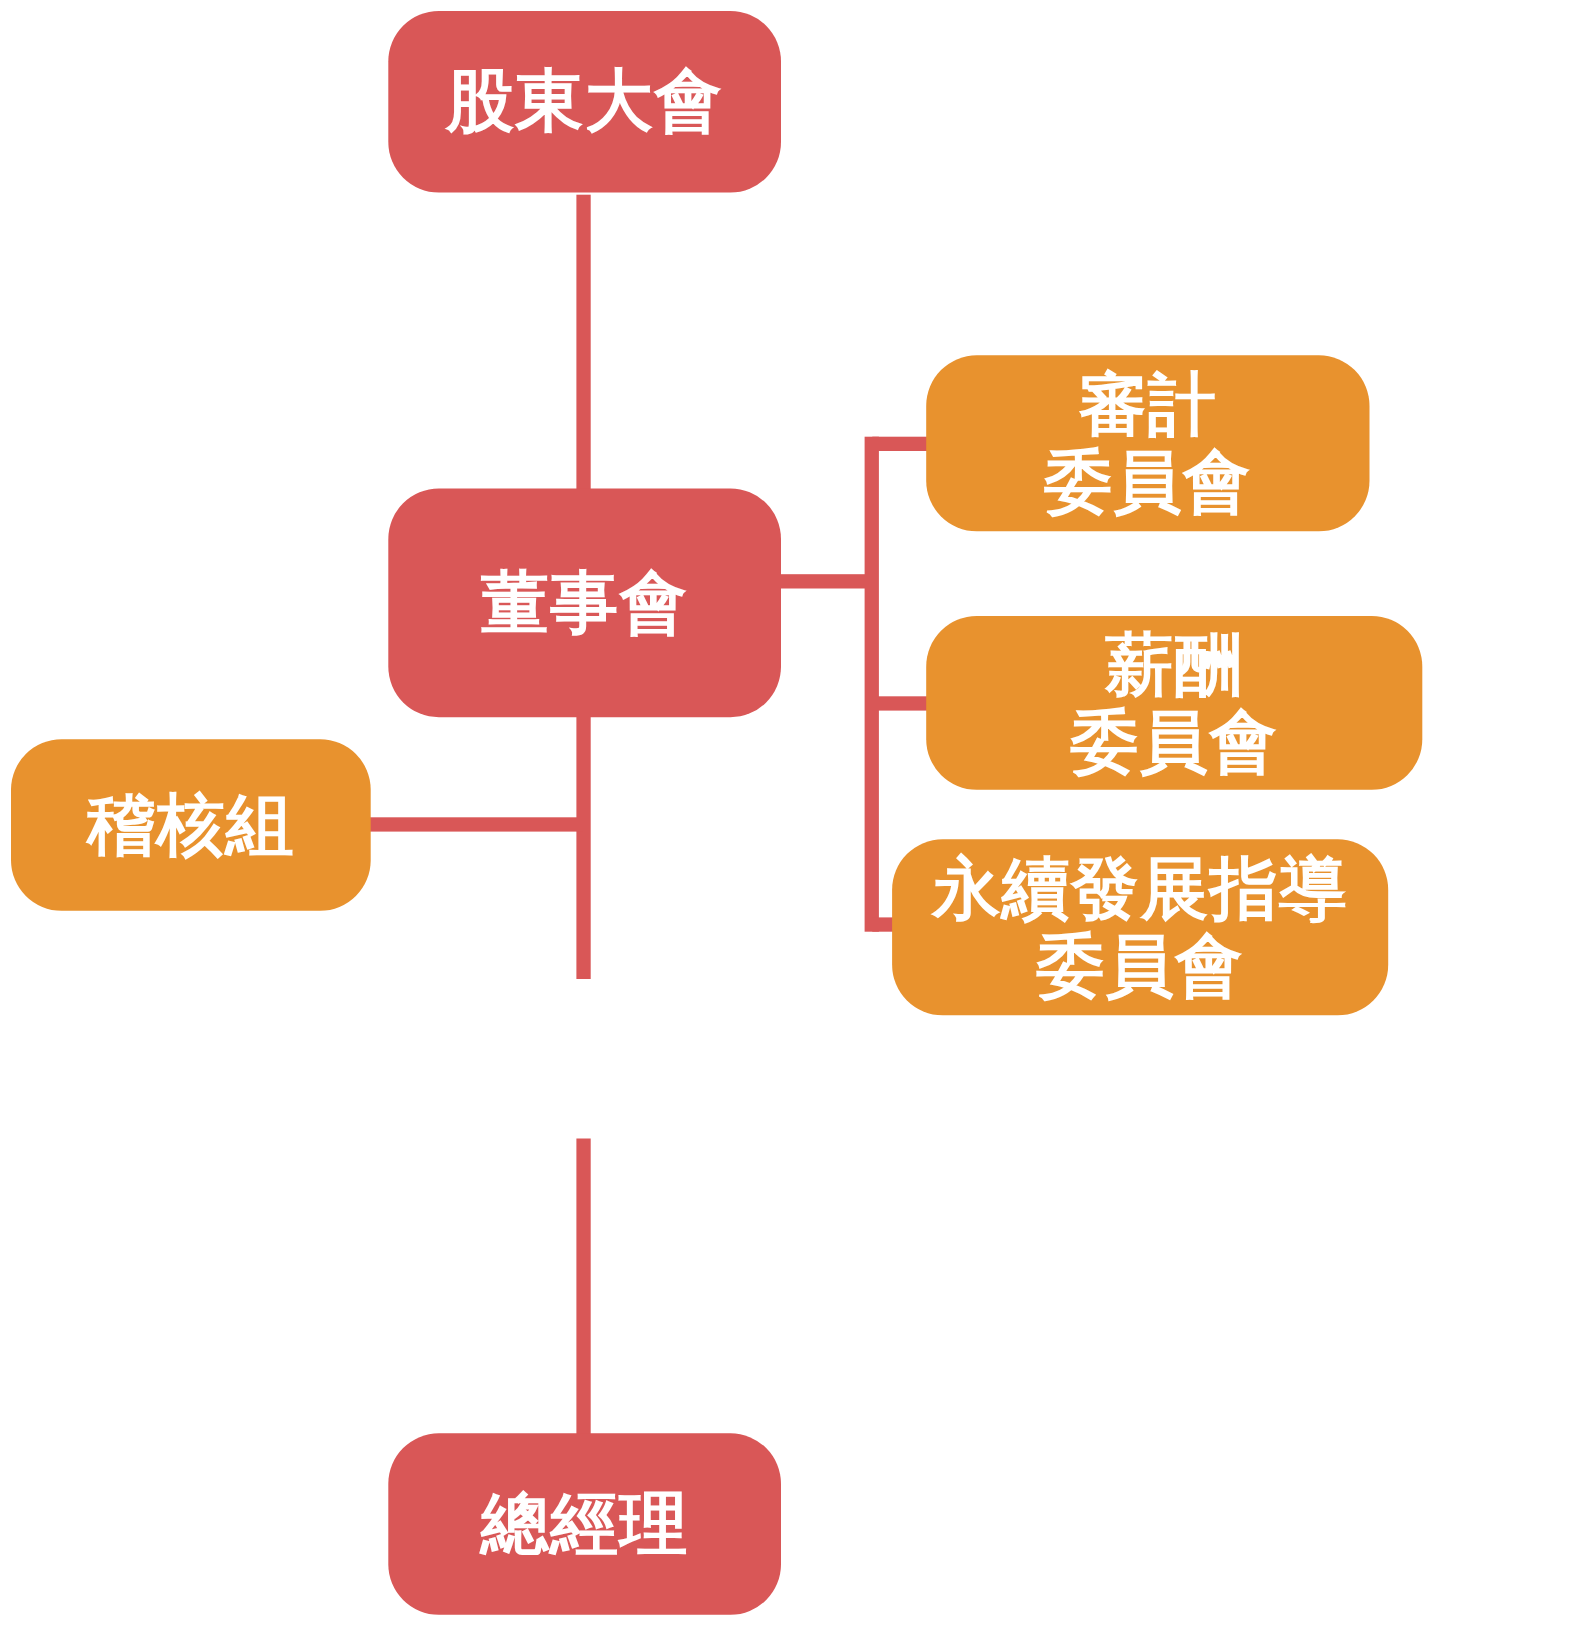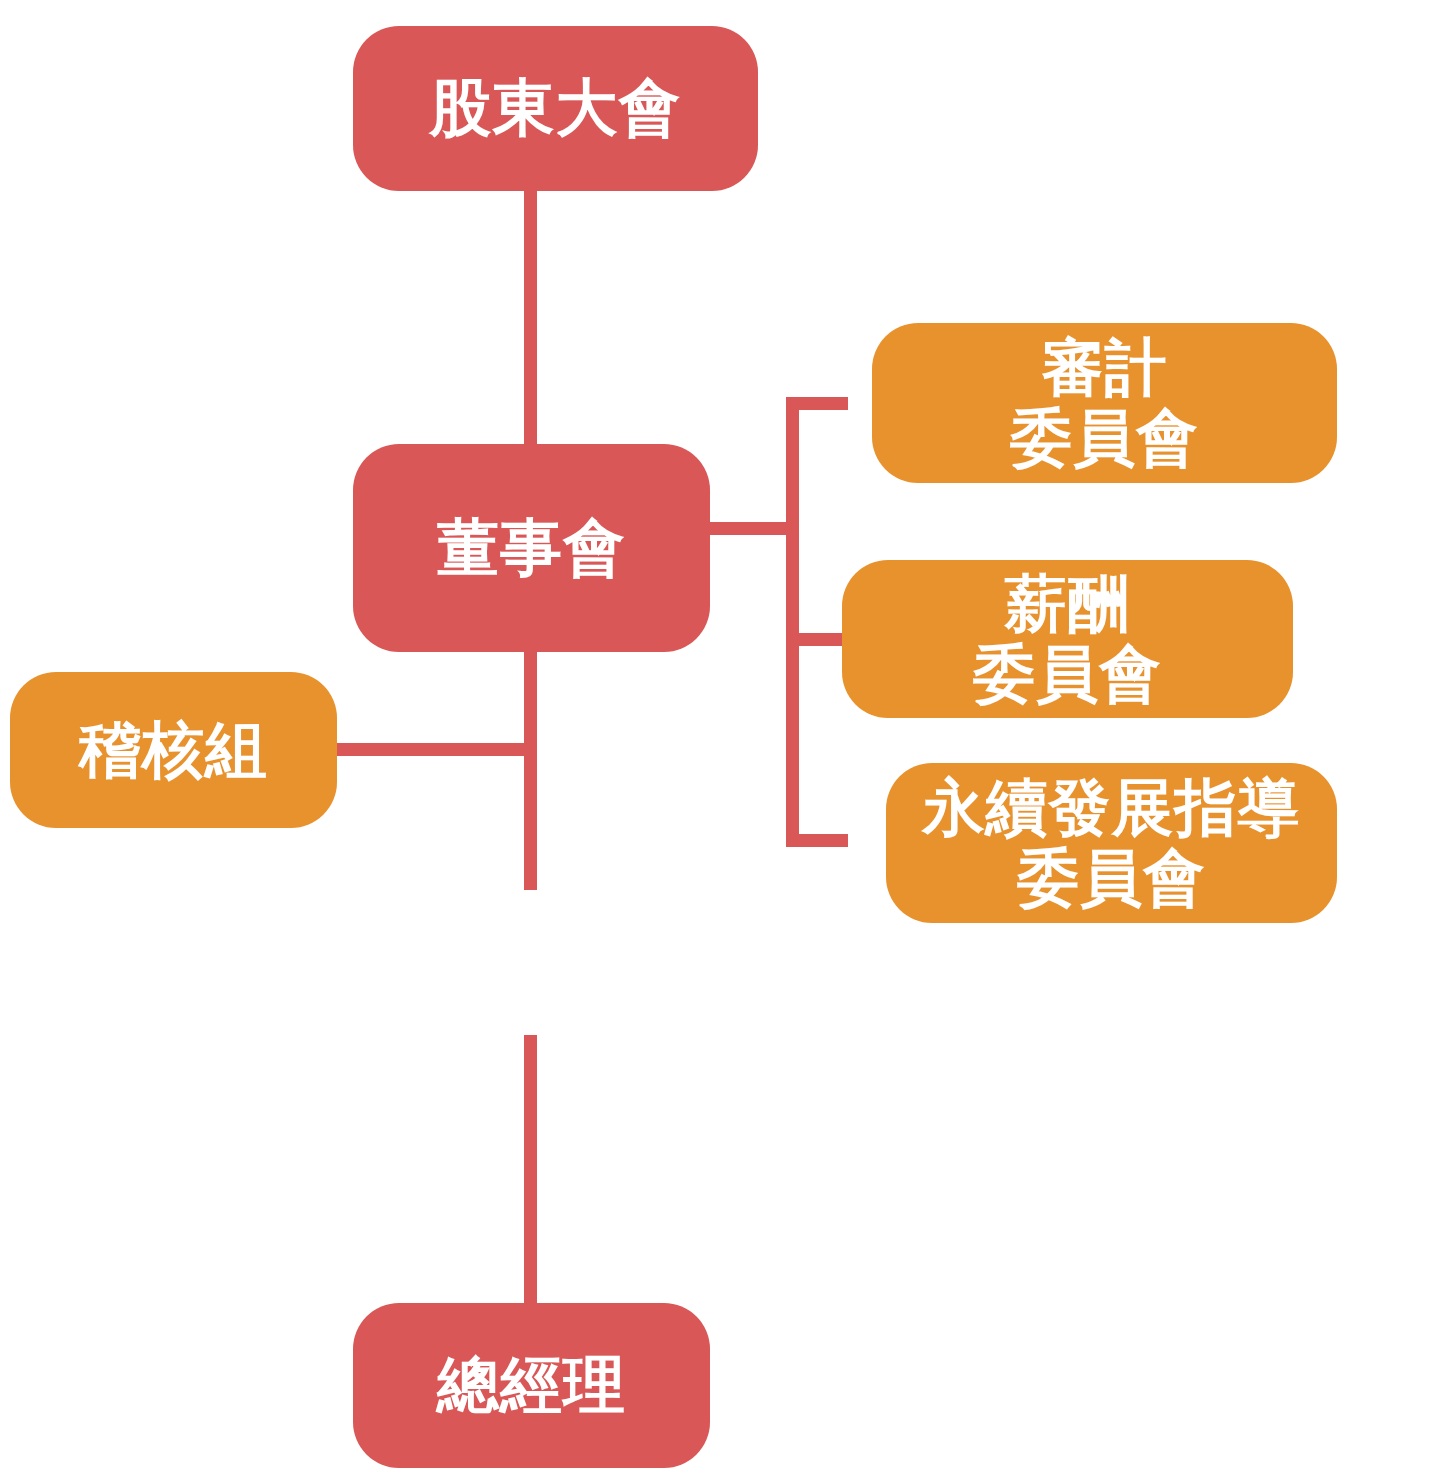--- a/index.html
+++ b/index.html
@@ -26,30 +26,30 @@
     font-size: 62px;
     line-height: 1.13;
     text-align: center;
     letter-spacing: 1px;
     z-index: 2;
   }
   .node.red    { background: #D95757; }
   .node.orange { background: #E8922E; }
 
   
-  .n-shareholders { left: 353px; top: 26px;   width: 405px; height: 165px; }
+  .n-shareholders { left: 353px; top: 10px;   width: 357px; height: 165px; }
   .n-board        { left: 353px; top: 444px;  width: 357px; height: 208px; }
   .n-chairman     { left: 353px; top: 880px;  width: 357px; height: 160px; }
   .n-gm           { left: 353px; top: 1303px; width: 357px; height: 165px; }
 
   
   .n-audit-office   { left: 10px;  top: 672px; width: 327px; height: 156px; }
-  .n-audit-comm     { left: 872px; top: 323px; width: 465px; height: 160px; }
+  .n-audit-comm     { left: 842px; top: 323px; width: 403px; height: 160px; }
   .n-comp-comm      { left: 842px; top: 560px; width: 451px; height: 158px; }
-  .n-sust-comm      { left: 886px; top: 763px; width: 451px; height: 160px; }
+  .n-sust-comm      { left: 811px; top: 763px; width: 451px; height: 160px; }
 
   
   .edge {
     position: absolute;
     background: #D95757;
     z-index: 1;
   }
   .e-sh-board   { left: 524px; top: 177px;  width: 13px;  height: 272px; }
   .e-board-ch   { left: 524px; top: 600px;  width: 13px;  height: 290px; }
   .e-ch-gm      { left: 524px; top: 1035px; width: 13px;  height: 275px; }

